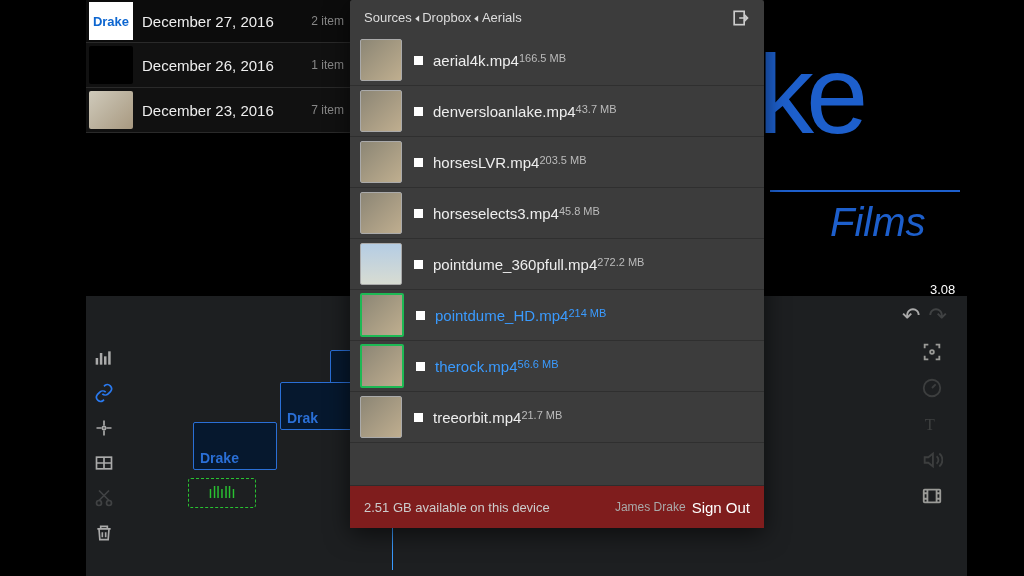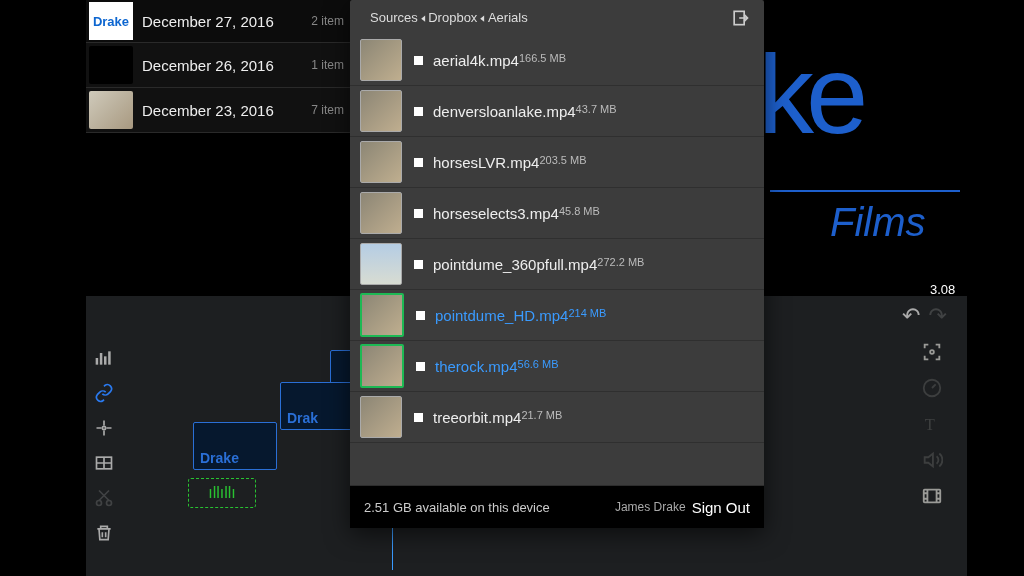--- a/index.html
+++ b/index.html
@@ -46,41 +46,41 @@
   .clip-2 .sel{position:absolute;right:-22px;top:14px;background:#2a7af0;color:#fff;font-size:11px;padding:2px 4px;border-radius:2px}
   .clip-3{left:193px;top:422px;width:70px;height:40px}
 
   .audio-slot{position:absolute;left:188px;top:478px;width:66px;height:28px;border:1px dashed #29c231;border-radius:3px;display:flex;align-items:center;justify-content:center;color:#29c231;font-size:16px}
 
   .playhead{position:absolute;left:392px;top:520px;width:1px;height:50px;background:#3a9bff}
   .playhead::before{content:"";position:absolute;left:-4px;top:-6px;width:9px;height:9px;background:#3a9bff;border-radius:50%}
 
   
   .popover{position:absolute;left:350px;top:0;width:414px;height:528px;background:#3c3c3c;box-shadow:0 6px 24px rgba(0,0,0,.6);border-radius:2px;color:#eee}
-  .pop-header{position:relative;height:35px;display:flex;align-items:center;padding:0 20px;font-size:13px;color:#ddd}
+  .pop-header{position:relative;height:35px;display:flex;align-items:center;padding:0 14px;font-size:13px;color:#ddd}
   .crumb-sep{margin:0 2px;transform:scaleX(.6);display:inline-block}
   .exit-icon{position:absolute;right:14px;top:8px}
   .exit-icon svg{width:20px;height:20px;stroke:#ccc}
 
   .folder-row{height:46px;background:#333;display:flex;align-items:center;padding:0 14px;border-top:1px solid #2a2a2a;border-bottom:1px solid #2a2a2a}
   .folder-row svg{width:22px;height:18px;stroke:#ccc;fill:none}
   .folder-name{margin-left:18px;font-size:16px}
 
   .file-list{}
   .file-row{height:50px;display:flex;align-items:center;padding:0 10px;border-bottom:1px solid #2f2f2f}
   .thumb{width:40px;height:40px;border:1px solid #aaa;border-radius:2px;background:linear-gradient(135deg,#8c8675,#bfae8f);flex-shrink:0;position:relative}
   .thumb.sky{background:linear-gradient(#b5cde4,#d8dcd2)}
   .thumb.green{border:2px solid #1db954}
   .stop{width:9px;height:9px;background:#fff;margin-left:12px;margin-right:10px;flex-shrink:0}
   .file-meta{display:flex;flex-direction:row;justify-content:center}
   .file-name{font-size:15px;line-height:17px}
   .file-size{font-size:11px;color:#bbb}
   .file-row.sel .file-name,.file-row.sel .file-size{color:#3a9bff}
 
-  .pop-footer{position:absolute;left:0;bottom:0;right:0;height:42px;background:#000000;border-top:1px solid #2d2d2d;display:flex;align-items:center;padding:0 14px;font-size:13px;color:#ccc}
+  .pop-footer{position:absolute;left:0;bottom:0;right:0;height:42px;background:#7f1d1d;border-top:1px solid #2d2d2d;display:flex;align-items:center;padding:0 14px;font-size:13px;color:#ccc}
   .pop-footer .user{margin-left:auto;margin-right:6px;color:#aaa;font-size:12px}
   .pop-footer .signout{color:#fff;font-size:15px}
 </style>
 </head>
 <body>
 
 <div class="app">
 
   <div class="left-col">
     <div class="date-row first">

